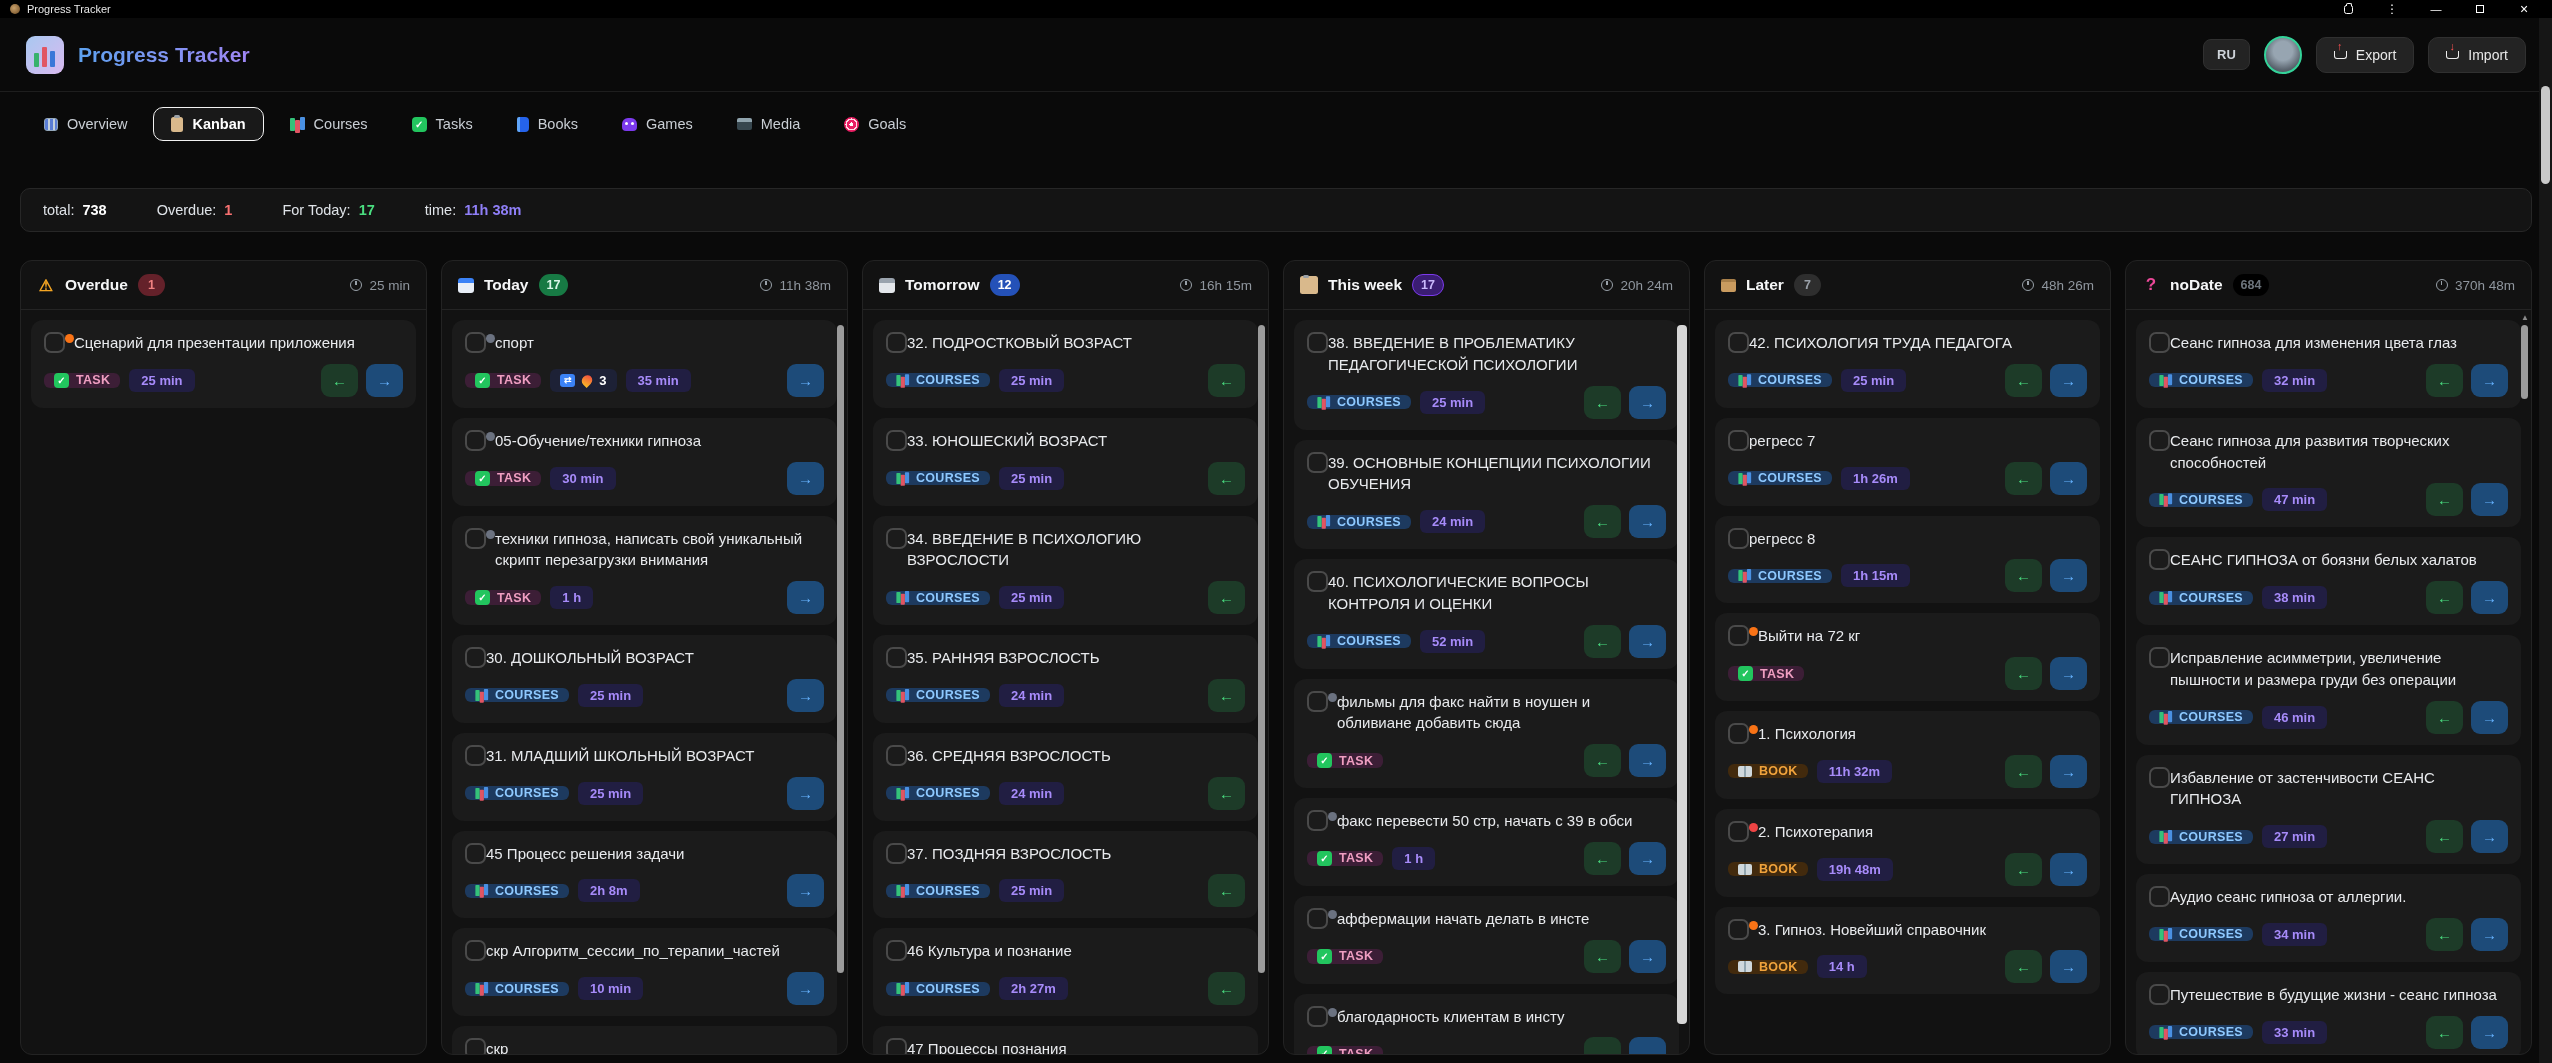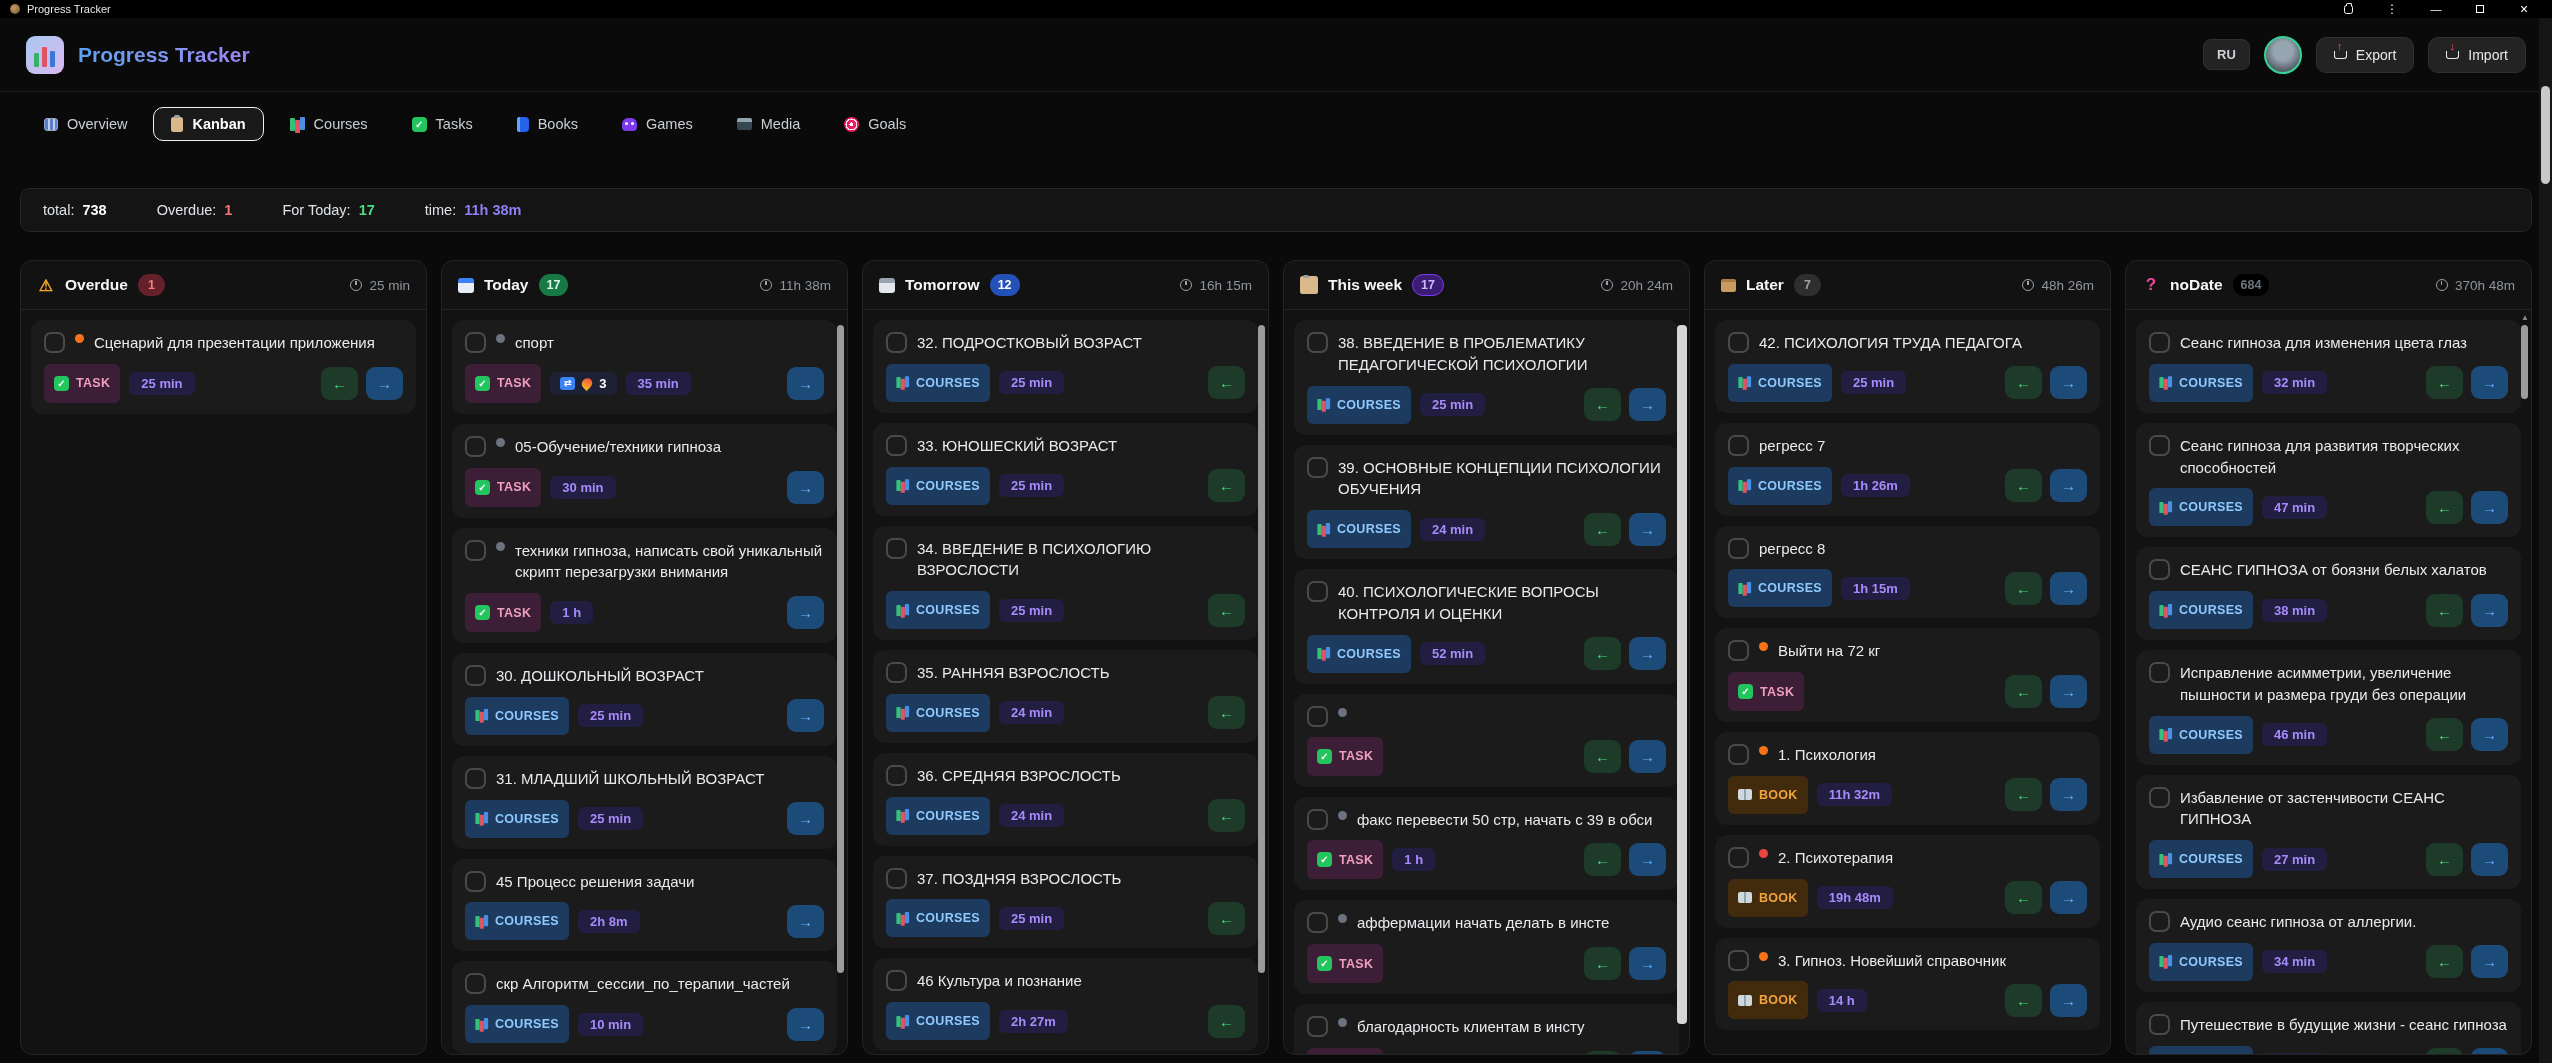--- a/index.html
+++ b/index.html
@@ -82,27 +82,27 @@
   .cnt-gray { background:#2e2e2e; color:#9aa1a9; }
   .cnt-dim { background:#000000; color:#6d757d; }
   .col-time { margin-left:auto; display:flex; align-items:center; gap:7px; color:#8f969e; font-size:13.5px; }
   .icn-clock { width:12px; height:12px; border:1.5px solid #98a0a8; border-radius:50%; position:relative; }
   .icn-clock::before { content:""; position:absolute; width:1.5px; height:4px; background:#98a0a8; left:4px; top:1px; }
   .col-divider { height:1px; background:#242424; flex:none; }
   .cards { padding:10px; display:flex; flex-direction:column; gap:10px; overflow:hidden; flex:1; }
 
   
   .card { background:#1b1b1b; border-radius:12px; padding:11px 13px; flex:none; }
-  .card-top { display:flex; align-items:flex-start; gap:10px; }
+  .card-top { display:flex; align-items:flex-start; }
   .checkbox { width:21px; height:21px; border:2px solid #4a4a4a; border-radius:7px; flex:none; margin-top:1px; }
   .dot { width:9px; height:9px; border-radius:50%; flex:none; margin-top:3px; }
   .dot-gray { background:#6b7280; } .dot-orange { background:#f97316; } .dot-red { background:#ef4444; }
   .card-title { font-size:15px; color:#e8eaed; line-height:1.45; overflow-wrap:anywhere; padding-top:1px; }
   .card-bottom { display:flex; align-items:center; gap:9px; margin-top:10px; }
-  .tag { display:inline-flex; align-items:center; gap:7px; padding:12px 10px; border-radius:6px; font-size:12.5px; font-weight:bold; letter-spacing:.3px; }
+  .tag { display:inline-flex; align-items:center; gap:7px; padding:0 10px; border-radius:6px; font-size:12.5px; font-weight:bold; letter-spacing:.3px; }
   .tag-task { background:#3c1e36; color:#ef9ec1; }
   .tag-courses { background:#1d3a5f; color:#8ec9ff; }
   .tag-book { background:#422a0d; color:#f0a33c; }
   .tag-icn-courses { margin-right:8px; transform:scale(.85); }
   .tag-icn-book { width:14px; height:11px; background:#cfd8dc; border-radius:2px; position:relative; }
   .tag-icn-book::before { content:""; position:absolute; left:6.4px; top:0; width:1.4px; height:11px; background:#90a4ae; }
   .badge-time { padding:4px 12px; border-radius:6px; background:#211e42; color:#a78bfa; font-size:13px; font-weight:600; }
   .badge-streak { display:inline-flex; align-items:center; gap:7px; padding:4px 10px; border-radius:6px; background:#1d2136; color:#fff; font-size:13px; font-weight:600; }
   .icn-repeat { width:15px; height:13px; background:#3b82f6; border-radius:3px; color:#fff; font-size:9px; display:inline-flex; align-items:center; justify-content:center; }
   .icn-flame { width:10px; height:11px; background:linear-gradient(160deg,#fbbf24,#ef4444); border-radius:0 50% 50% 50%; transform:rotate(-135deg); }
@@ -620,20 +620,21 @@
       <span class="card-actions">
               <span class="btn-arrow arrow-left">←</span>
               <span class="btn-arrow arrow-right">→</span>
             </span>
     </div>
   </div>
         <div class="card">
     <div class="card-top">
       <span class="checkbox"></span>
       <span class="dot dot-gray"></span>
+      <span class="card-title">фильмы для факс найти в ноушен и обливиане добавить сюда</span>
     </div>
     <div class="card-bottom">
       <span class="tag tag-task">
         <span class="tag-icn-task"></span>
         <span>TASK</span>
       </span>
 
       <span class="card-actions">
               <span class="btn-arrow arrow-left">←</span>
               <span class="btn-arrow arrow-right">→</span>

